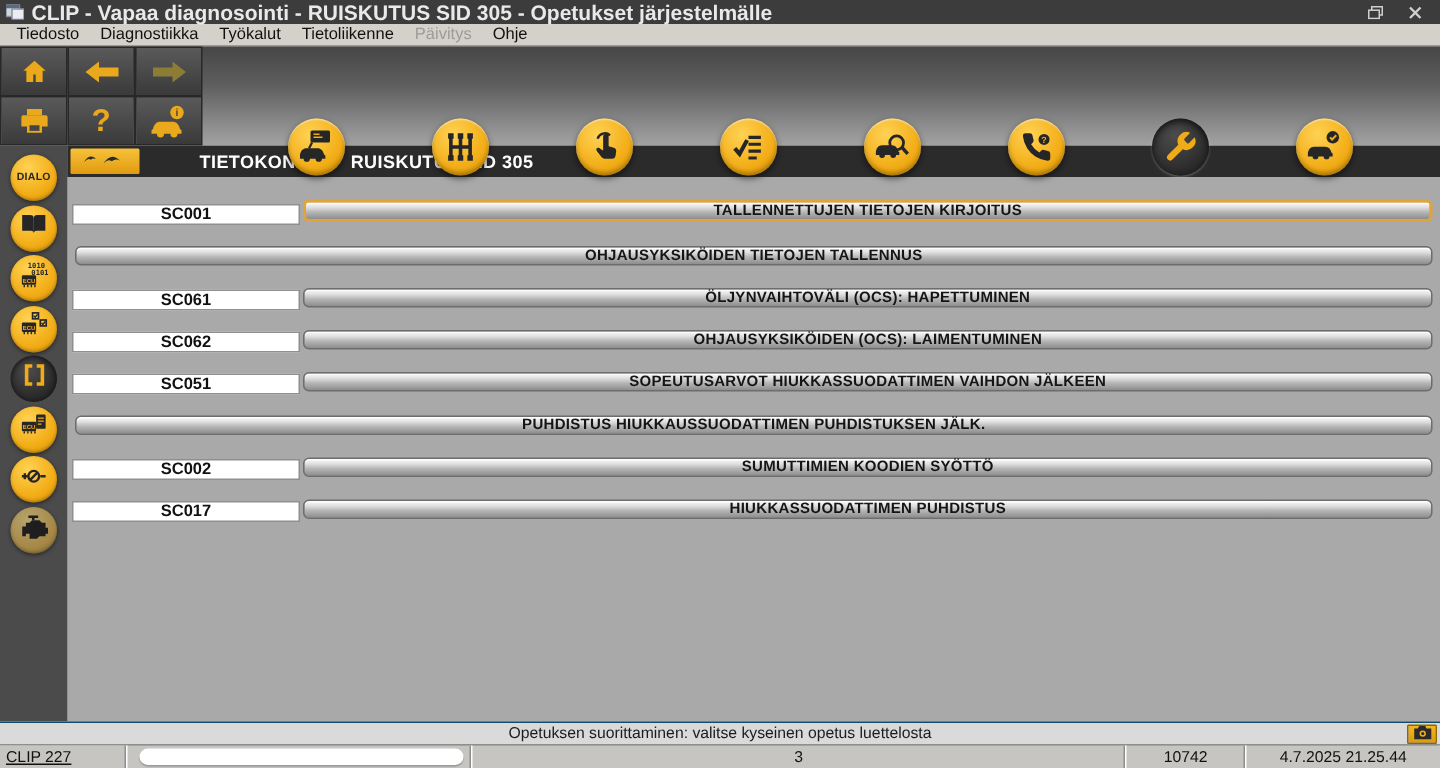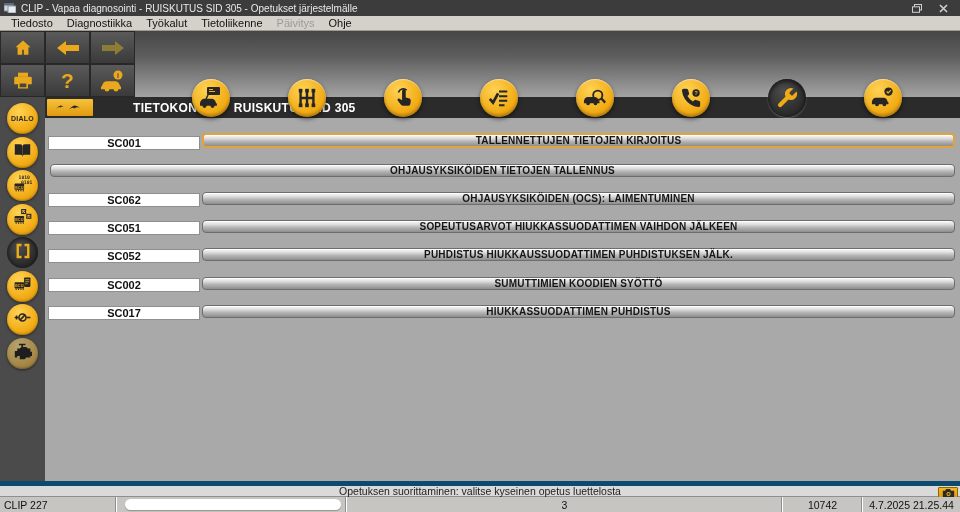--- a/index.html
+++ b/index.html
@@ -2,21 +2,21 @@
 <html><head>
 <meta charset="utf-8">
 <style>
   * { margin:0; padding:0; box-sizing:border-box; }
   html,body { width:960px; height:512px; overflow:hidden; }
   body { font-family:"Liberation Sans", sans-serif; background:#a9a9a9; position:relative; }
 
   
   .titlebar { height:16px; background:#3c3c3c; display:flex; align-items:center; padding:0 4px; }
   .titlebar .appicon { width:12px; height:10px; margin-right:5px; flex:0 0 auto; }
-  .titlebar .title { color:#e9e9e9; font-size:10px; font-weight:normal; white-space:nowrap; flex:1; }
+  .titlebar .title { color:#e9e9e9; font-size:14px; font-weight:bold; white-space:nowrap; flex:1; }
   .winbtn { width:26px; height:14px; display:flex; align-items:center; justify-content:center; color:#cfcfcf; cursor:default; }
   .winbtn svg { display:block; }
 
   
   .menubar { height:15px; background:#d4d1cb; border-bottom:1px solid #9d9a94; display:flex; align-items:center; padding-left:4px; }
   .menu-item { font-size:11px; color:#111; padding:0 7px; white-space:nowrap; }
   .menu-item.disabled { color:#9b9b9b; }
 
   
   .toolbar { height:66px; background:linear-gradient(180deg,#464646 0%,#5f5f5f 40%,#8d8d8d 80%,#a3a3a3 100%); position:relative; }
@@ -64,30 +64,30 @@
   .trow:first-child .code-cell { margin-top:0; }
   .act-btn { flex:1; margin:2px 0 2px 2px; border:1px solid #6d6d6d; border-radius:4px;
     background:linear-gradient(180deg,#fbfbfb 0%,#dedede 30%,#b6b6b6 58%,#8d8d8d 100%);
     box-shadow:inset 0 1px 0 rgba(255,255,255,.8);
     display:flex; align-items:center; justify-content:center;
     font-size:10px; font-weight:bold; color:#151515; letter-spacing:.2px; text-align:center; }
   .act-btn.selected { border:2px solid #e2a33a; }
 
   
   .messagebar { position:absolute; left:0; right:0; bottom:15px; height:16px; background:#dadada;
-    border-top:5px solid #0c4a6e; border-bottom:1px solid #8f8f8f;
+    border-top:1px solid #0c4a6e; border-bottom:1px solid #8f8f8f;
     display:flex; align-items:center; justify-content:center; font-size:10.5px; color:#1c1c1c; }
   .camera-btn { position:absolute; right:2px; top:1px; width:20px; height:13px;
     background:linear-gradient(180deg,#f5b51f,#dd9a0e); border:1px solid #8a6a00; border-radius:1px;
     display:flex; align-items:center; justify-content:center; color:#2a2a2a; }
   .statusbar { position:absolute; left:0; right:0; bottom:0; height:15px; background:#c6c5c1;
     display:flex; align-items:center; font-size:10.5px; color:#111; }
   .scell { height:100%; display:flex; align-items:center; border-left:1px solid #fff; box-shadow:-1px 0 0 #8e8e8e; }
   .scell:first-child { border-left:none; box-shadow:none; }
-  .s-clip { width:116px; padding-left:4px; }
+  .s-clip { width:84px; padding-left:4px;text-decoration:underline; }
   .s-progress { width:230px; justify-content:flex-start; padding-left:8px; }
   .pill { width:216px; height:11px; background:#fff; border-radius:6px; box-shadow:0 1px 1px rgba(0,0,0,.25); }
   .s-count { width:436px; justify-content:center; }
   .s-code { width:80px; justify-content:center; }
   .s-date { flex:1; justify-content:center; }
 </style>
 </head>
 <body>
 
 <div class="titlebar">
@@ -318,29 +318,32 @@
 
     <div class="content">
       <div class="trow">
         <div class="code-cell">SC001</div>
         <div class="act-btn selected">TALLENNETTUJEN TIETOJEN KIRJOITUS</div>
       </div>
       <div class="trow">
         <div class="act-btn">OHJAUSYKSIKÖIDEN TIETOJEN TALLENNUS</div>
       </div>
       <div class="trow">
+        <div class="code-cell">SC061</div>
+        <div class="act-btn">ÖLJYNVAIHTOVÄLI (OCS): HAPETTUMINEN</div>
+      </div>
+      <div class="trow">
         <div class="code-cell">SC062</div>
         <div class="act-btn">OHJAUSYKSIKÖIDEN (OCS): LAIMENTUMINEN</div>
       </div>
       <div class="trow">
         <div class="code-cell">SC051</div>
         <div class="act-btn">SOPEUTUSARVOT HIUKKASSUODATTIMEN VAIHDON JÄLKEEN</div>
       </div>
       <div class="trow">
-        <div class="code-cell">SC052</div>
         <div class="act-btn">PUHDISTUS HIUKKAUSSUODATTIMEN PUHDISTUKSEN JÄLK.</div>
       </div>
       <div class="trow">
         <div class="code-cell">SC002</div>
         <div class="act-btn">SUMUTTIMIEN KOODIEN SYÖTTÖ</div>
       </div>
       <div class="trow">
         <div class="code-cell">SC017</div>
         <div class="act-btn">HIUKKASSUODATTIMEN PUHDISTUS</div>
       </div>

